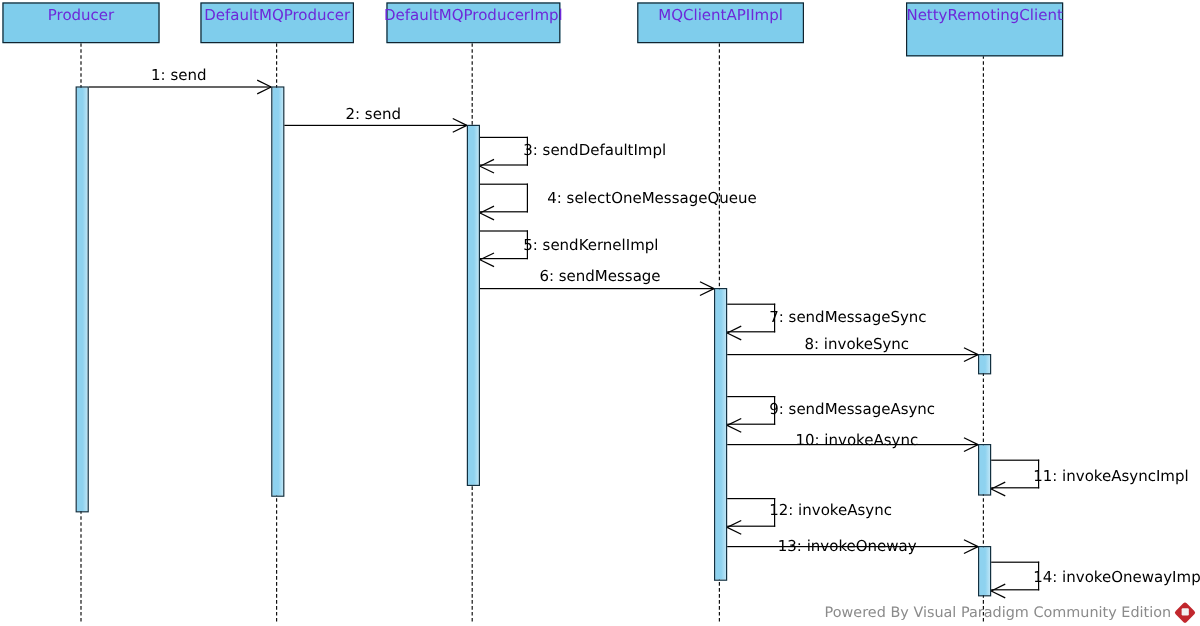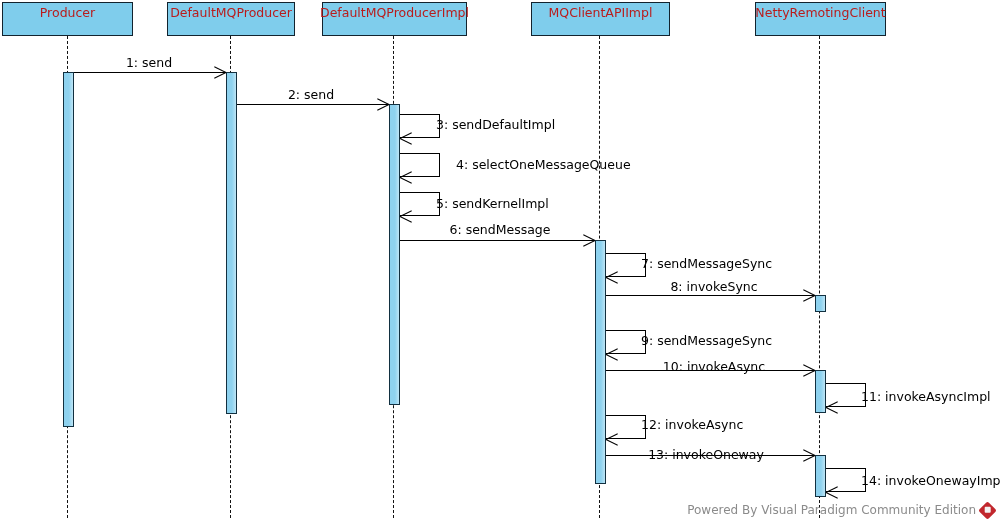--- a/index.html
+++ b/index.html
@@ -23,21 +23,21 @@
     box-sizing: border-box;
     background: #7fcdec;
     border: 1.5px solid #12232e;
     display: flex;
     align-items: flex-start;
     justify-content: center;
     padding-top: 2px;
   }
   .lifeline-head .head-label {
     font-size: 12.5px;
-    color: #b91c1c;
+    color: #6d28d9;
     line-height: 15px;
     letter-spacing: 0px;
     white-space: nowrap;
   }
   
   .lifeline-stem {
     position: absolute;
     width: 0;
     border-left: 1.6px dashed #111111;
   }
@@ -179,21 +179,21 @@
       <div class="arrow-head right" style="left: 582px; top: 240px; width: 13px;"></div>
       <div class="msg-label center" style="left: 500px; top: 223px;">6: sendMessage</div>
       <div class="selfcall" style="left: 606px; top: 253px; width: 40px; height: 24px;"></div>
       <div class="arrow-head left" style="left: 606px; top: 277px; width: 13px;"></div>
       <div class="msg-label" style="left: 641px; top: 257px;">7: sendMessageSync</div>
       <div class="msg-line" style="left: 606px; top: 295px; width: 209px;"></div>
       <div class="arrow-head right" style="left: 802px; top: 295px; width: 13px;"></div>
       <div class="msg-label center" style="left: 714px; top: 280px;">8: invokeSync</div>
       <div class="selfcall" style="left: 606px; top: 330px; width: 40px; height: 24px;"></div>
       <div class="arrow-head left" style="left: 606px; top: 354px; width: 13px;"></div>
-      <div class="msg-label" style="left: 641px; top: 334px;">9: sendMessageSync</div>
+      <div class="msg-label" style="left: 641px; top: 334px;">9: sendMessageAsync</div>
       <div class="msg-line" style="left: 606px; top: 370px; width: 209px;"></div>
       <div class="arrow-head right" style="left: 802px; top: 370px; width: 13px;"></div>
       <div class="msg-label center" style="left: 714px; top: 360px;">10: invokeAsync</div>
       <div class="selfcall" style="left: 826px; top: 383px; width: 40px; height: 24px;"></div>
       <div class="arrow-head left" style="left: 826px; top: 407px; width: 13px;"></div>
       <div class="msg-label" style="left: 861px; top: 390px;">11: invokeAsyncImpl</div>
       <div class="selfcall" style="left: 606px; top: 415px; width: 40px; height: 24px;"></div>
       <div class="arrow-head left" style="left: 606px; top: 439px; width: 13px;"></div>
       <div class="msg-label" style="left: 641px; top: 418px;">12: invokeAsync</div>
       <div class="msg-line" style="left: 606px; top: 455px; width: 209px;"></div>
@@ -210,21 +210,21 @@
       </div>
       <div class="lifeline-head" style="left: 167px; top: 2px; width: 128px; height: 34px;">
         <span class="head-label">DefaultMQProducer</span>
       </div>
       <div class="lifeline-head" style="left: 322px; top: 2px; width: 145px; height: 34px;">
         <span class="head-label">DefaultMQProducerImpl</span>
       </div>
       <div class="lifeline-head" style="left: 531px; top: 2px; width: 139px; height: 34px;">
         <span class="head-label">MQClientAPIImpl</span>
       </div>
-      <div class="lifeline-head" style="left: 755px; top: 2px; width: 131px; height: 34px;">
+      <div class="lifeline-head" style="left: 755px; top: 2px; width: 131px; height: 45px;">
         <span class="head-label">NettyRemotingClient</span>
       </div>
     </div>
 
   <div id="watermark">
     <span>Powered By Visual Paradigm Community Edition</span>
     <span class="vp-logo"></span>
   </div>
 </div>
 

